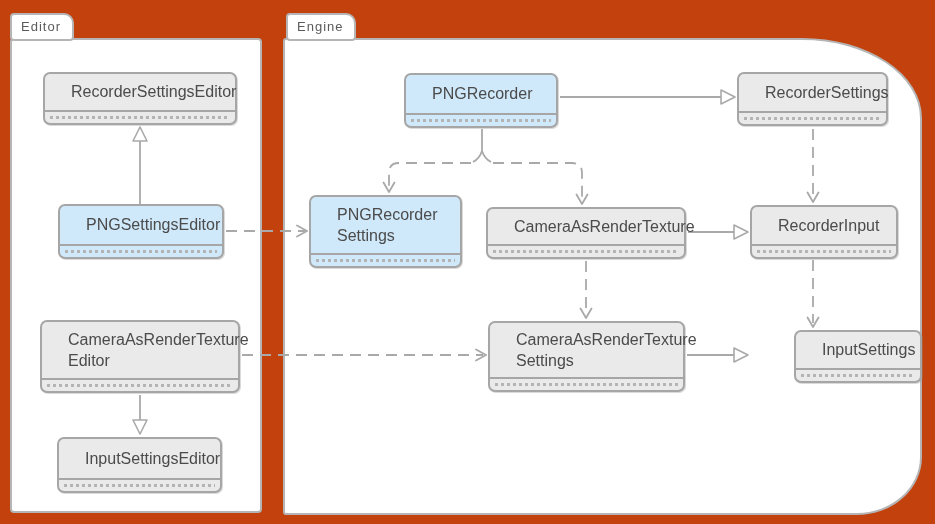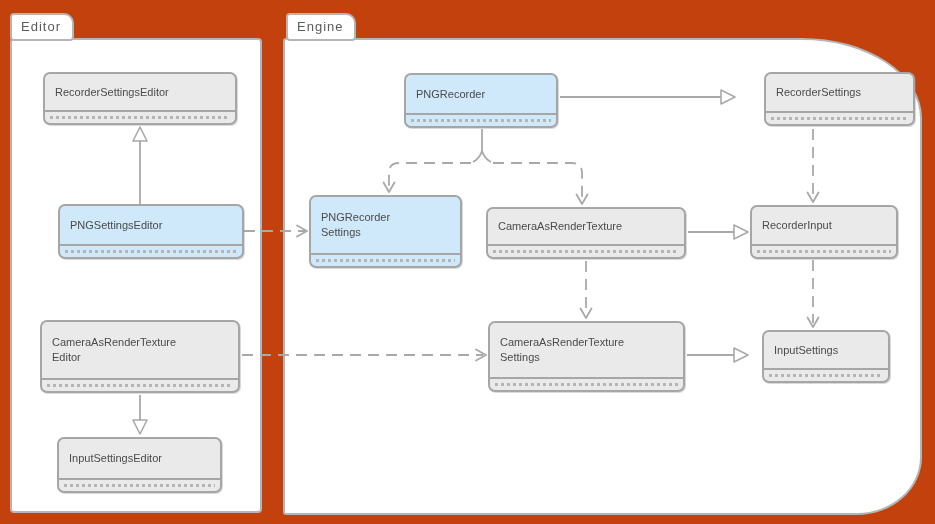--- a/index.html
+++ b/index.html
@@ -29,22 +29,22 @@
   .ln{stroke:var(--line);stroke-width:1.8;fill:none}
   .lnd{stroke:var(--line);stroke-width:1.8;fill:none;stroke-dasharray:11 7}
   .tri{fill:#ffffff;stroke:var(--line);stroke-width:1.6;stroke-linejoin:round}
   .open{stroke:var(--line);stroke-width:1.8;fill:none;stroke-linecap:round}
 
   
   .node{position:absolute;z-index:10;display:flex;flex-direction:column;
     border:2px solid var(--border);border-radius:7px;background:var(--node-gray);
     box-shadow:1px 1px 0 rgba(150,150,150,.35)}
   .node.variant-blue{background:var(--node-blue)}
-  .node-title{flex:1;display:flex;align-items:center;padding:0 8px 0 10px;
-    font-size:11px;line-height:1.32;color:var(--text);white-space:pre-line}
+  .node-title{flex:1;display:flex;align-items:center;padding:0 8px 0 26px;
+    font-size:16px;line-height:1.32;color:var(--text);white-space:pre-line}
   .node-compartment{height:13px;border-top:2px solid var(--border);position:relative}
   .node-compartment .dash{position:absolute;left:5px;right:5px;top:4px;height:3px;
     background:repeating-linear-gradient(90deg,#b4b4b4 0 3px,transparent 3px 6px)}
 </style>
 </head>
 <body>
 
 <div class="stage">
 
   <div class="package editor" style="left:10px;top:38px;width:252px;height:475px"></div>
@@ -125,21 +125,21 @@
     </g>
   </svg>
 
   <div class="node variant-gray" style="left:43px;top:72px;width:194px;height:53px">
     <div class="node-title">RecorderSettingsEditor</div>
     <div class="node-compartment">
         <div class="dash"></div>
       </div>
   </div>
 
-  <div class="node variant-blue" style="left:58px;top:204px;width:186px;height:55px">
+  <div class="node variant-blue" style="left:58px;top:204px;width:166px;height:55px">
     <div class="node-title">PNGSettingsEditor</div>
     <div class="node-compartment">
         <div class="dash"></div>
       </div>
   </div>
 
   <div class="node variant-gray" style="left:40px;top:320px;width:200px;height:73px">
     <div class="node-title">CameraAsRenderTexture
 Editor</div>
     <div class="node-compartment">
@@ -154,21 +154,21 @@
       </div>
   </div>
 
   <div class="node variant-blue" style="left:404px;top:73px;width:154px;height:55px">
     <div class="node-title">PNGRecorder</div>
     <div class="node-compartment">
         <div class="dash"></div>
       </div>
   </div>
 
-  <div class="node variant-gray" style="left:764px;top:72px;width:151px;height:54px">
+  <div class="node variant-gray" style="left:737px;top:72px;width:151px;height:54px">
     <div class="node-title">RecorderSettings</div>
     <div class="node-compartment">
         <div class="dash"></div>
       </div>
   </div>
 
   <div class="node variant-blue" style="left:309px;top:195px;width:153px;height:73px">
     <div class="node-title">PNGRecorder
 Settings</div>
     <div class="node-compartment">
@@ -191,20 +191,20 @@
   </div>
 
   <div class="node variant-gray" style="left:488px;top:321px;width:197px;height:71px">
     <div class="node-title">CameraAsRenderTexture
 Settings</div>
     <div class="node-compartment">
         <div class="dash"></div>
       </div>
   </div>
 
-  <div class="node variant-gray" style="left:762px;top:330px;width:128px;height:53px">
+  <div class="node variant-gray" style="left:794px;top:330px;width:128px;height:53px">
     <div class="node-title">InputSettings</div>
     <div class="node-compartment">
         <div class="dash"></div>
       </div>
   </div>
 
 </div>
 
 </body></html>

